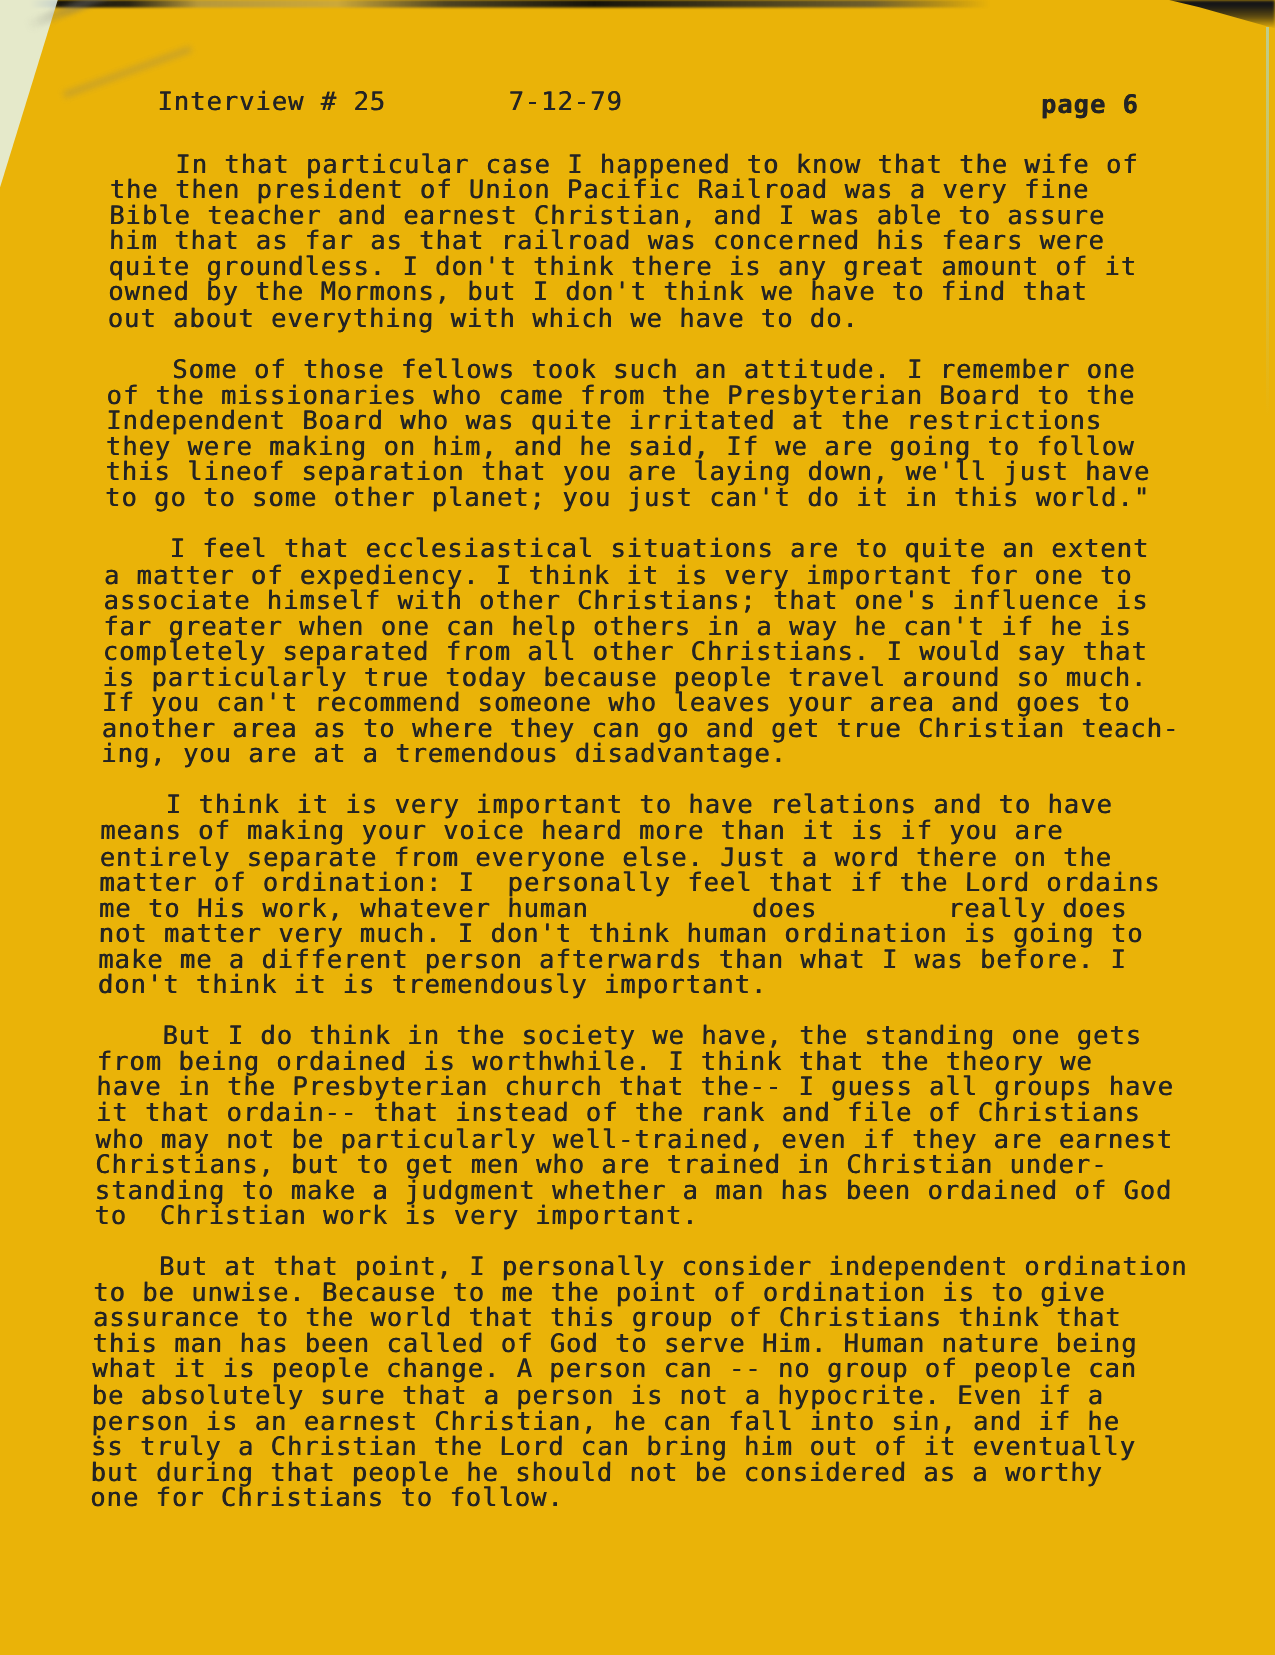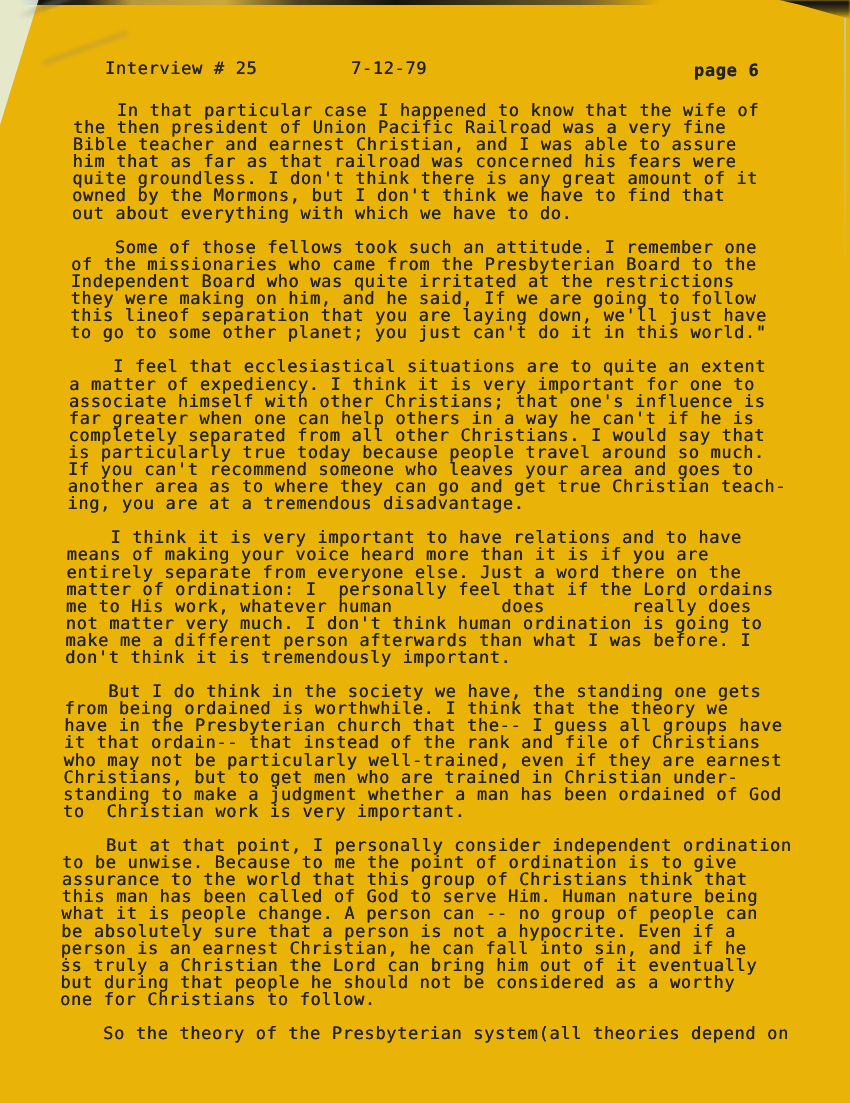--- a/index.html
+++ b/index.html
@@ -90,21 +90,21 @@
     text-shadow: 0.35px 0 0 currentColor;
   }
   .header {
     position: absolute;
     top: 58px; left: 0;
     width: 100%;
     height: 22px;
   }
   .header span { position: absolute; white-space: pre; }
   .hdr-interview { left: 105px; }
-  .hdr-date      { left: 339px; margin-left: 12px; }
+  .hdr-date      { left: 339px; }
   .hdr-page      { left: 694px; top: 2px; font-weight: bold; }
   .paras {
     position: absolute;
     top: 102px;
     left: 74px;
     width: 770px;
   }
   .para {
     white-space: pre;
     line-height: 17.1px;
@@ -173,17 +173,16 @@
       <div class="para typed">    But at that point, I personally consider independent ordination
 to be unwise. Because to me the point of ordination is to give
 assurance to the world that this group of Christians think that
 this man has been called of God to serve Him. Human nature being
 what it is people change. A person can -- no group of people can
 be absolutely sure that a person is not a hypocrite. Even if a
 person is an earnest Christian, he can fall into sin, and if he
 ṡs truly a Christian the Lord can bring him out of it eventually
 but during that people he should not be considered as a worthy
 one for Christians to follow.</div>
-      <div class="para typed">    So the theory of the Presbyterian system(all theories depend on</div>
     </div>
 
   </div>
 </div>
 
 </body></html>

